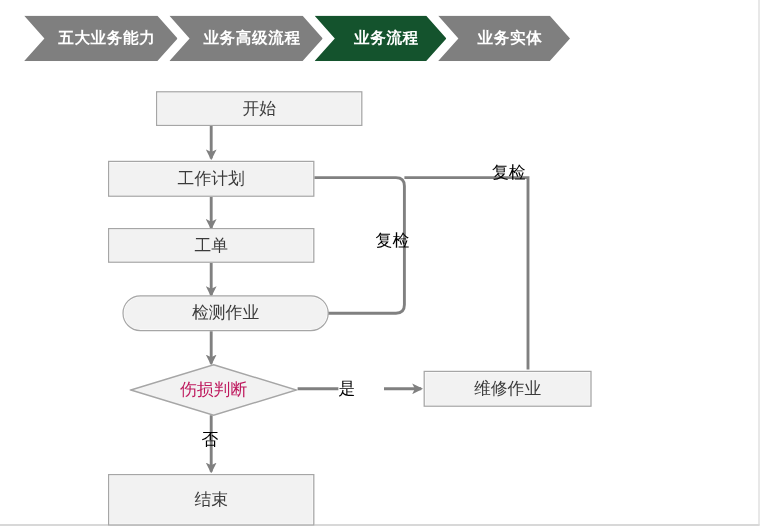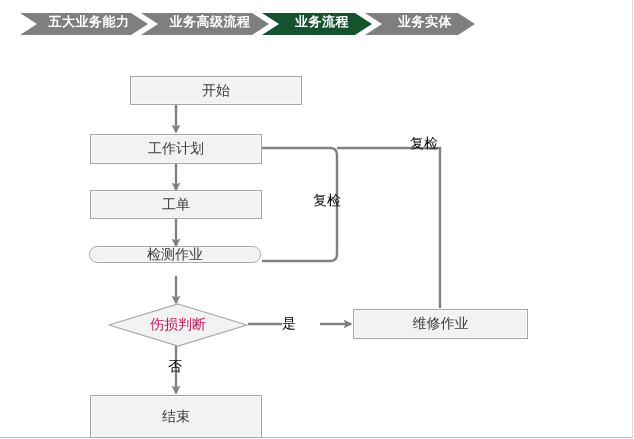--- a/index.html
+++ b/index.html
@@ -34,23 +34,23 @@
   #breadcrumb {
     position: absolute;
     left: 0;
     top: 13px;
     width: 634px;
     height: 38px;
   }
   .chev {
     position: absolute;
     top: 0;
-    height: 22px;
+    height: 38px;
     display: flex;
-    align-items: flex-start;
+    align-items: center;
     justify-content: center;
     background: #7f7f7f;
     color: #ffffff;
     font-size: 13px;
     font-weight: bold;
     letter-spacing: 0.5px;
     -webkit-clip-path: polygon(0 0, calc(100% - 17px) 0, 100% 50%, calc(100% - 17px) 100%, 0 100%, 17px 50%);
     clip-path: polygon(0 0, calc(100% - 17px) 0, 100% 50%, calc(100% - 17px) 100%, 0 100%, 17px 50%);
     box-sizing: border-box;
     padding-left: 10px;
@@ -158,32 +158,32 @@
     </div>
 
     <div class="node" style="left:90px; top:134px; width:172px; height:30px;">
       <span class="node-label">工作计划</span>
     </div>
 
     <div class="node" style="left:90px; top:190px; width:172px; height:29px;">
       <span class="node-label">工单</span>
     </div>
 
-    <div class="node" style="left:89px; top:246px; width:172px; height:17px;border-radius:15px;">
+    <div class="node" style="left:102px; top:246px; width:172px; height:30px;border-radius:15px;">
       <span class="node-label">检测作业</span>
     </div>
 
     <div class="diamond-wrap" style="left:108px; top:303px; width:140px; height:44px;">
       <svg class="diamond-svg" width="140" height="44">
         <polygon points="70,1 139,22 70,43 1,22" fill="#f2f2f2" stroke="#a6a6a6" stroke-width="1.2"></polygon>
       </svg>
       <span class="diamond-text">伤损判断</span>
     </div>
 
-    <div class="node" style="left:353px; top:309px; width:175px; height:30px;">
+    <div class="node" style="left:353px; top:309px; width:140px; height:30px;">
       <span class="node-label">维修作业</span>
     </div>
 
     <div class="node" style="left:90px; top:395px; width:172px; height:43px;">
       <span class="node-label">结束</span>
     </div>
 
     <div class="edge-label" style="left:282px; top:315px;">是</div>
 
     <div class="edge-label" style="left:168px; top:358px;">否</div>

